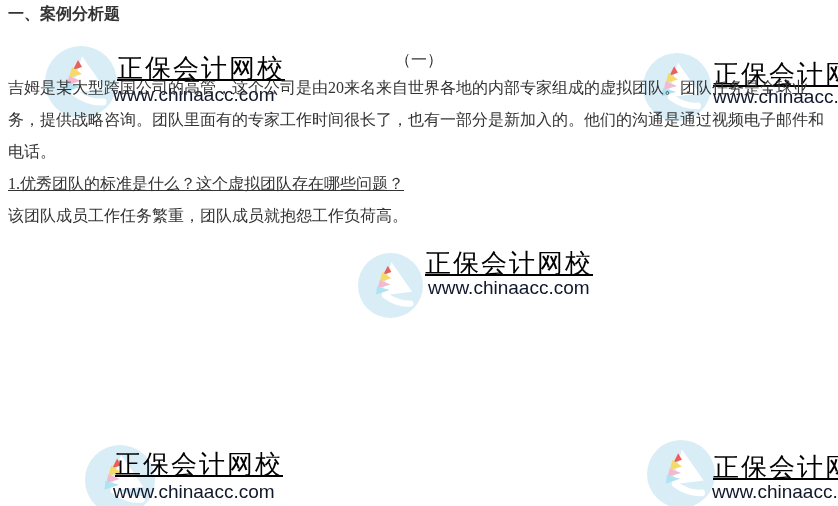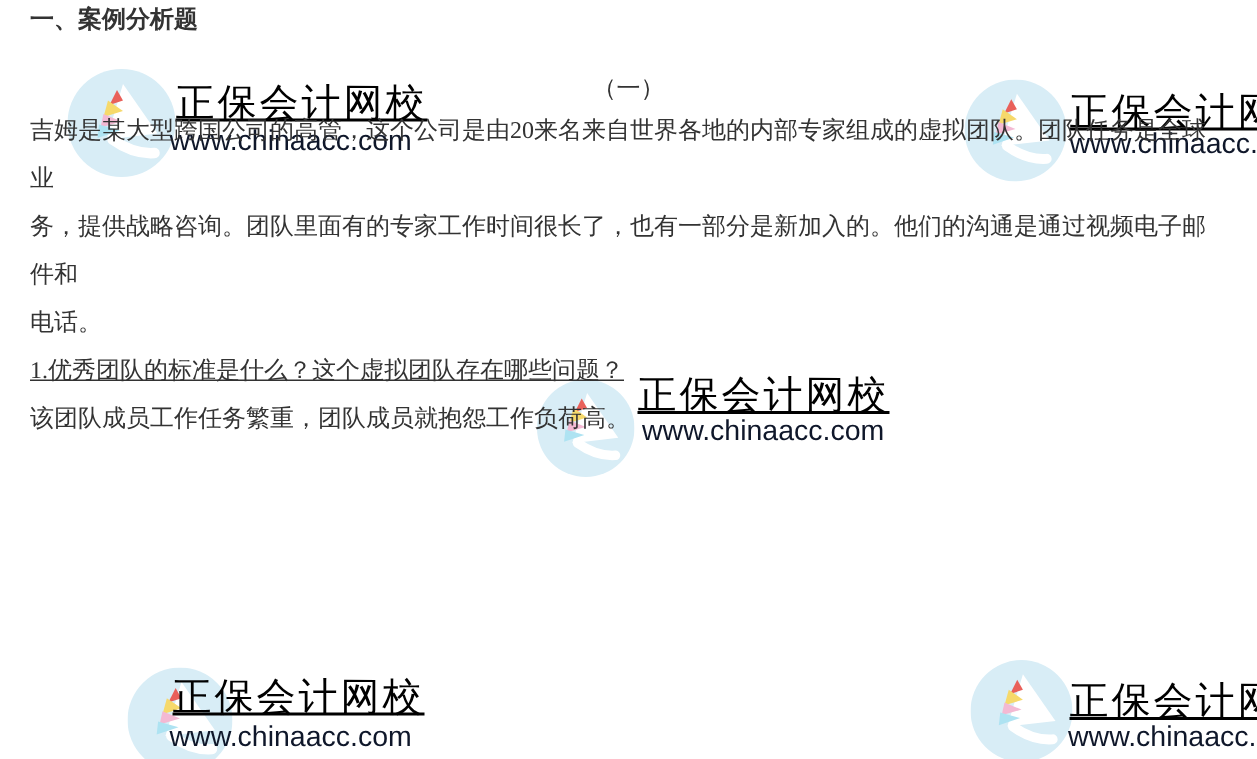--- a/index.html
+++ b/index.html
@@ -23,21 +23,21 @@
   }
   .wm-url {
     position:absolute; white-space:nowrap;
     font-size:19px; color:#0f172a;
     font-family:"Liberation Sans", sans-serif;
   }
 
   
   .content {
     position:absolute; left:0; top:0; right:0; bottom:0;
-    z-index:1; padding:0 20px;
+    z-index:1; padding:0 8px;
   }
   .doc-title {
     margin:2px 0 0 0;
     font-size:16px; line-height:24px;
     font-weight:bold; color:#333333;
     font-family:"Liberation Sans", sans-serif;
   }
   .section-label {
     margin-top:22px;
     text-align:center;

